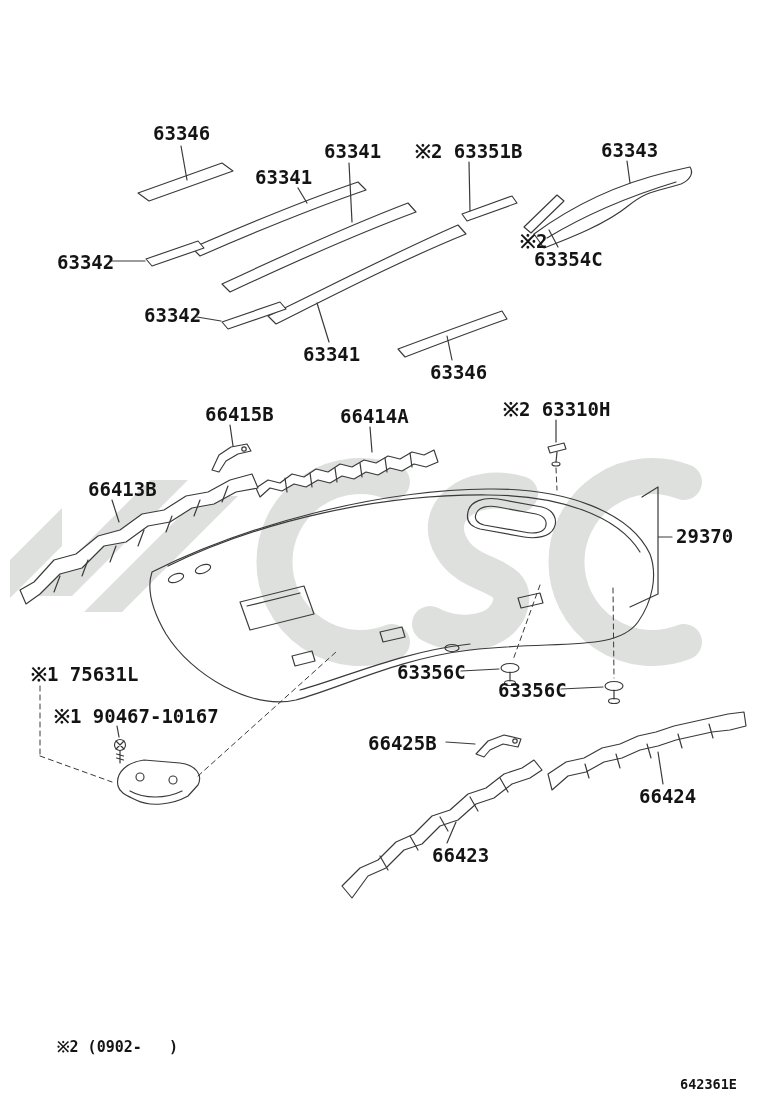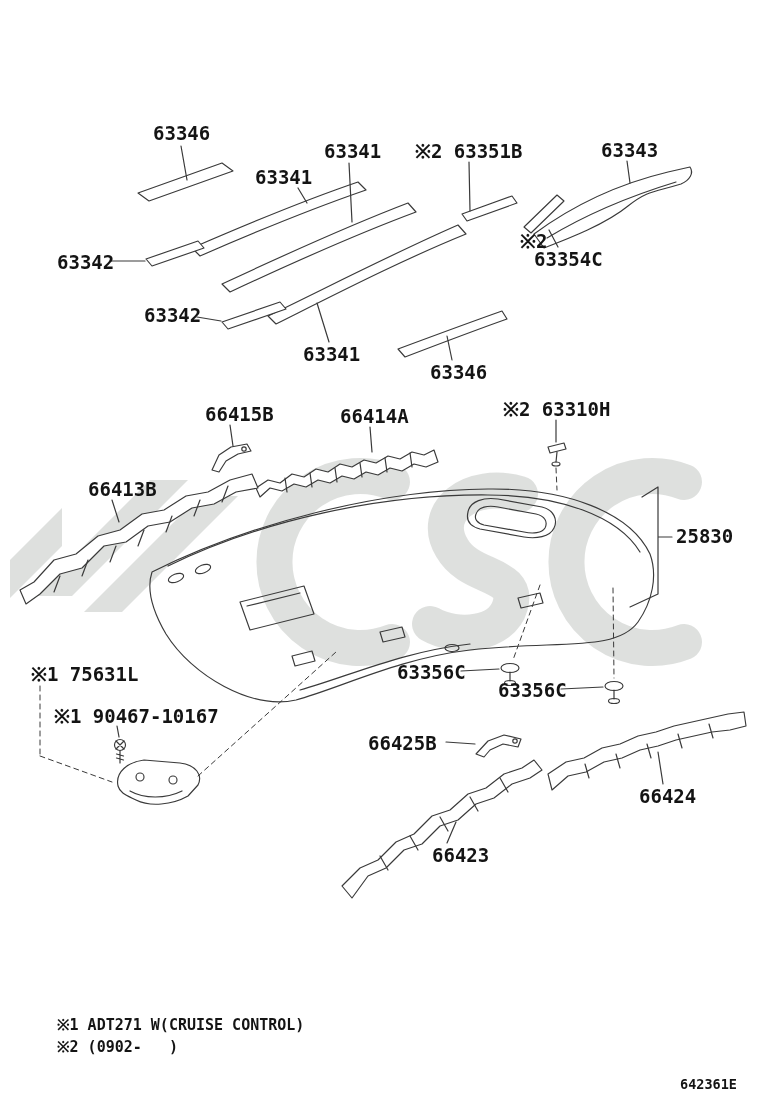--- a/index.html
+++ b/index.html
@@ -163,27 +163,26 @@
   <div class="lbl" style="left:57px;top:252px">63342</div>
   <div class="lbl" style="left:520px;top:231px">※2</div>
   <div class="lbl" style="left:534px;top:249px">63354C</div>
   <div class="lbl" style="left:144px;top:305px">63342</div>
   <div class="lbl" style="left:303px;top:344px">63341</div>
   <div class="lbl" style="left:430px;top:362px">63346</div>
   <div class="lbl" style="left:205px;top:404px">66415B</div>
   <div class="lbl" style="left:340px;top:406px">66414A</div>
   <div class="lbl" style="left:503px;top:399px">※2 63310H</div>
   <div class="lbl" style="left:88px;top:479px">66413B</div>
-  <div class="lbl" style="left:676px;top:526px">25830</div>
+  <div class="lbl" style="left:676px;top:526px">29370</div>
   <div class="lbl" style="left:397px;top:662px">63356C</div>
   <div class="lbl" style="left:498px;top:680px">63356C</div>
   <div class="lbl" style="left:31px;top:664px">※1 75631L</div>
   <div class="lbl" style="left:54px;top:706px">※1 90467-10167</div>
   <div class="lbl" style="left:368px;top:733px">66425B</div>
   <div class="lbl" style="left:639px;top:786px">66424</div>
   <div class="lbl" style="left:432px;top:845px">66423</div>
 
-  <div class="footnote" style="left:57px;top:1014px">※1 ADT271 W(CRUISE CONTROL)</div>
   <div class="footnote" style="left:57px;top:1036px">※2 (0902-   )</div>
 
   <div class="doccode" style="left:680px;top:1076px">642361E</div>
 
 </div>
 
 </body></html>

